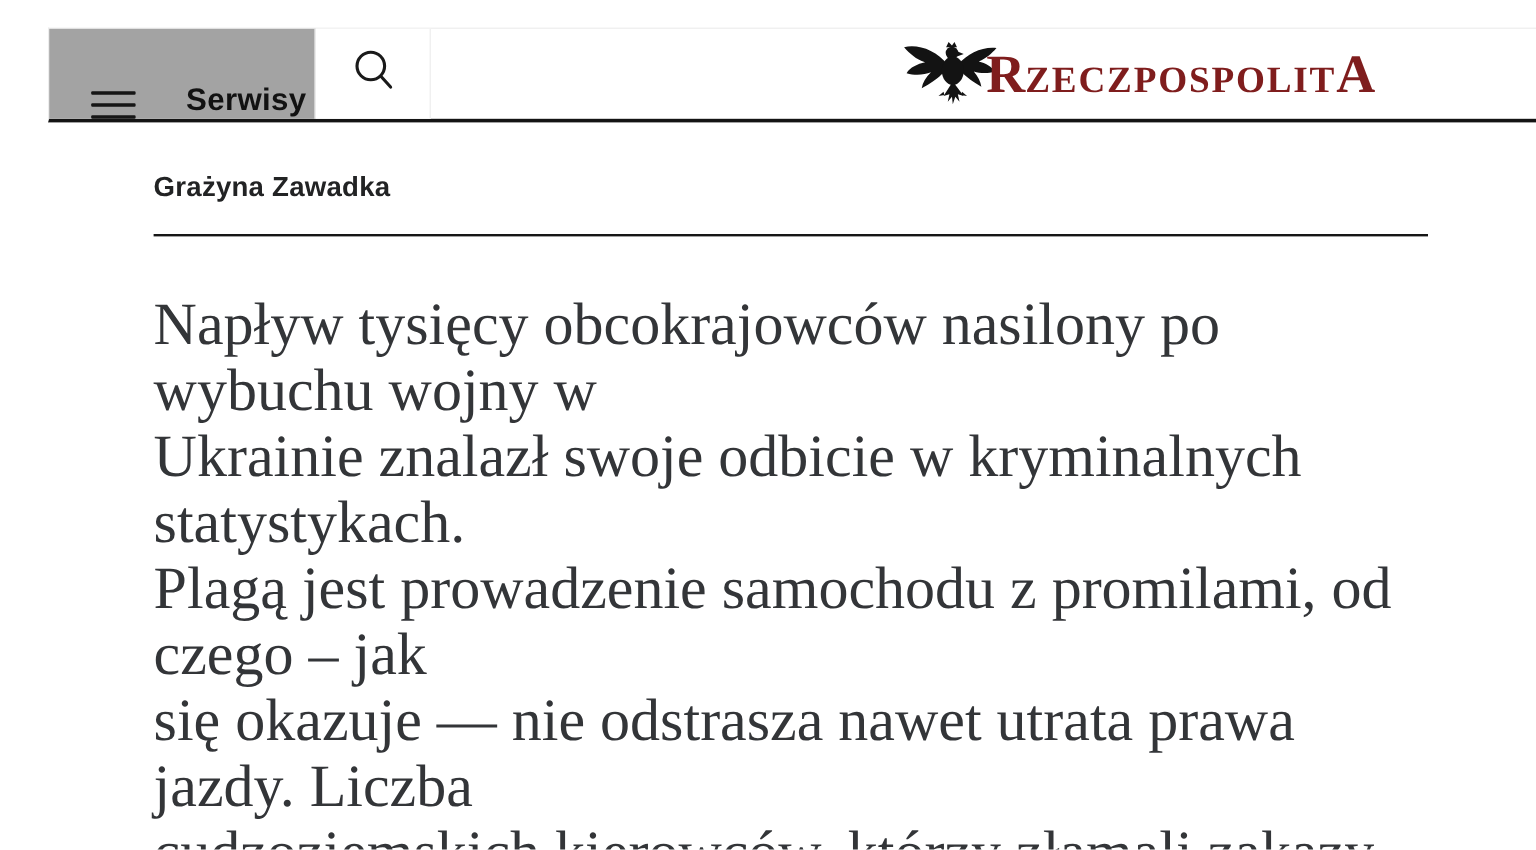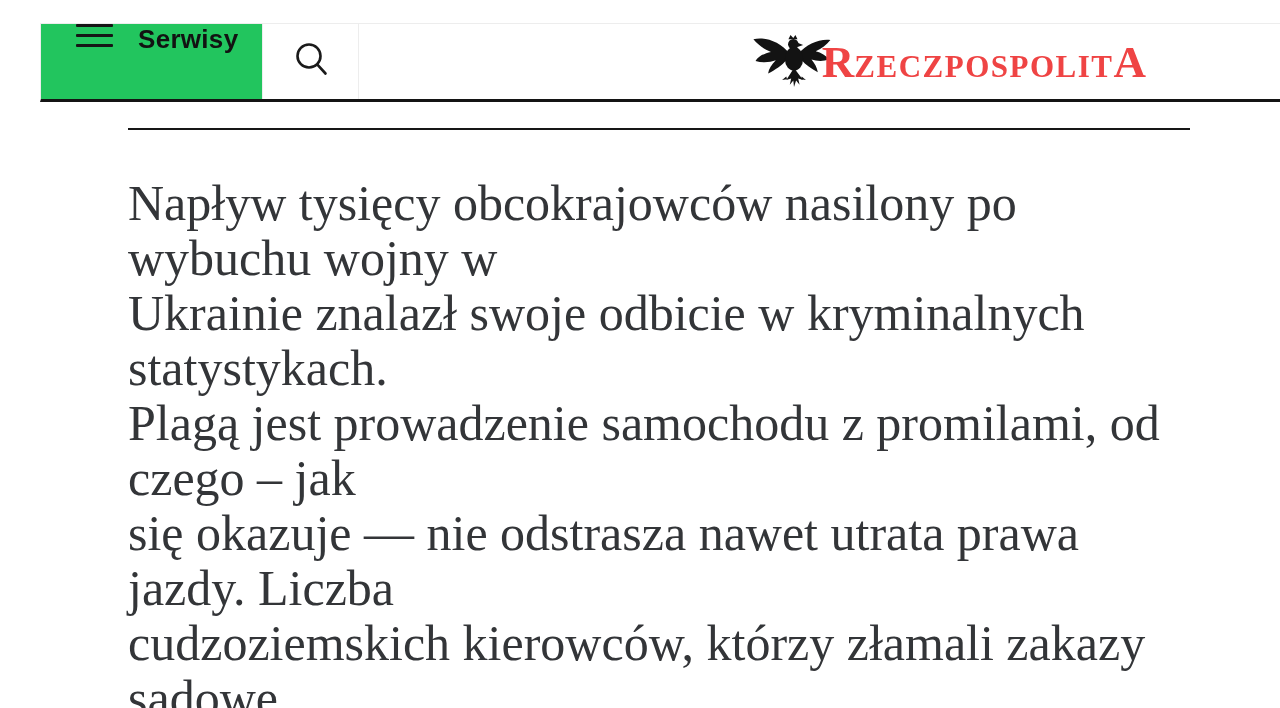--- a/index.html
+++ b/index.html
@@ -17,25 +17,26 @@
     display: flex;
     align-items: stretch;
     border-top: 1px solid #ededed;
     border-left: 1px solid #ededed;
     border-bottom: 3px solid #141414;
     background: #ffffff;
   }
   .menu-section {
     width: 222px;
     display: flex;
-    align-items: flex-start;
+    align-items: flex-end;
     padding-left: 35px;
     border-right: 1px solid #ededed;
     cursor: pointer;
-    background: #22c55e;
+    background: #a3a3a3;
+    gap: 17px;
   }
   .hamburger { display: inline-flex; flex-direction: column; gap: 7px; width: 37px; }
   .hamburger i { display: block; height: 3px; background: #161616; border-radius: 1px; }
   .menu-label {
     margin-left: 25px;
     font-size: 26px;
     font-weight: 700;
     color: #121212;
     letter-spacing: 0.3px;
   }
@@ -52,21 +53,21 @@
     margin-left: auto;
     margin-right: 134px;
     display: flex;
     align-items: center;
     cursor: pointer;
   }
   .eagle { width: 88px; height: 56px; margin-top: -2px; }
   .logo-text {
     font-family: "Liberation Serif", serif;
     font-weight: 700;
-    color: #ef4444;
+    color: #7f1d1d;
     font-size: 31px;
     letter-spacing: 1.5px;
     margin-left: -16px;
     white-space: nowrap;
   }
   .logo-text .cap { font-size: 45px; letter-spacing: 0; }
 
   
   main { margin: 0 0 0 128px; width: 1062px; }
   .author {
@@ -131,20 +132,21 @@
       <path d="M60 50 l-11 17 7 -2 -2 9 5 -6 1 9 3 -9 5 6 -2 -9 7 2 z"></path>
       <path d="M49 62 l-6 5 7 -1 z"></path>
       <path d="M71 62 l6 5 -7 -1 z"></path>
     </svg>
     <span class="logo-text"><span class="cap">R</span><span>ZECZPOSPOLIT</span><span class="cap">A</span></span>
   </div>
 
 </header>
 
 <main>
+  <div class="author">Grażyna Zawadka</div>
   <hr class="author-rule">
   <p class="lead">Napływ tysięcy obcokrajowców nasilony po wybuchu wojny w
 Ukrainie znalazł swoje odbicie w kryminalnych statystykach.
 Plagą jest prowadzenie samochodu z promilami, od czego – jak
 się okazuje — nie odstrasza nawet utrata prawa jazdy. Liczba
 cudzoziemskich kierowców, którzy złamali zakazy sądowe
 nałożone najczęściej za jazdę po alkoholu wzrosła w ubiegłym
 roku o 83 proc. - wskazują dane Komendy Głównej Policji,
 przygotowane specjalnie dla „Rzeczpospolitej”.</p>
 </main>

